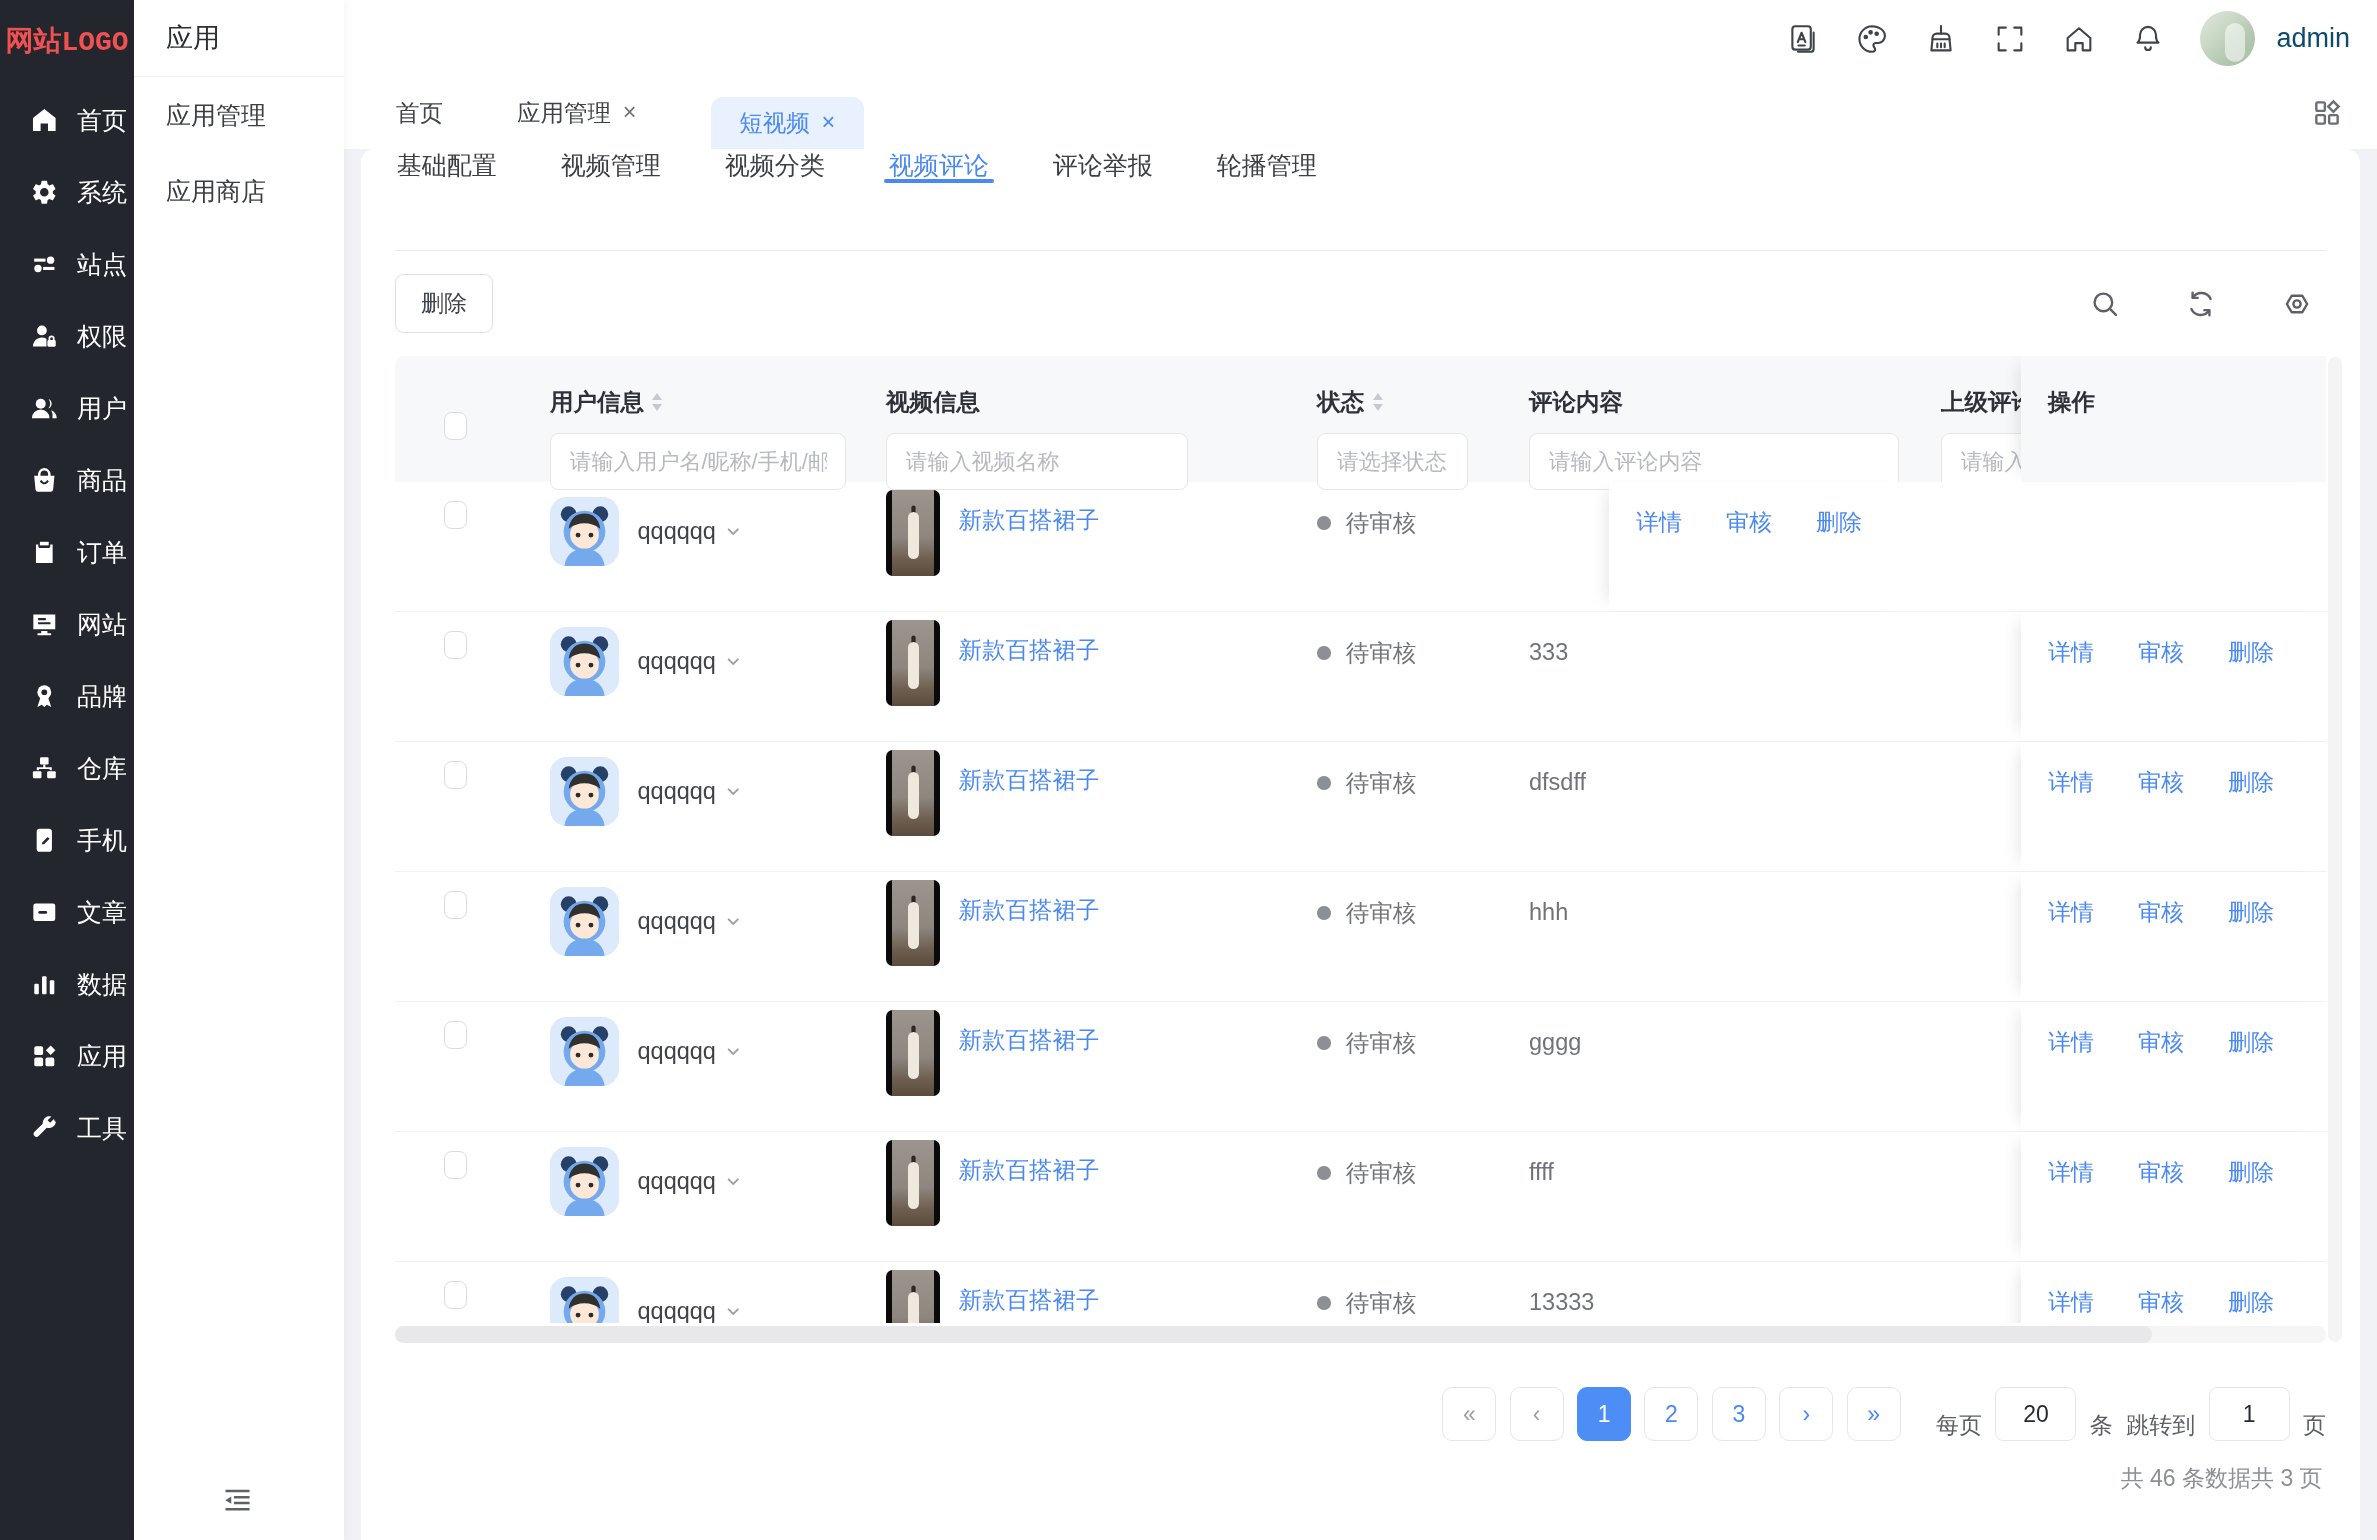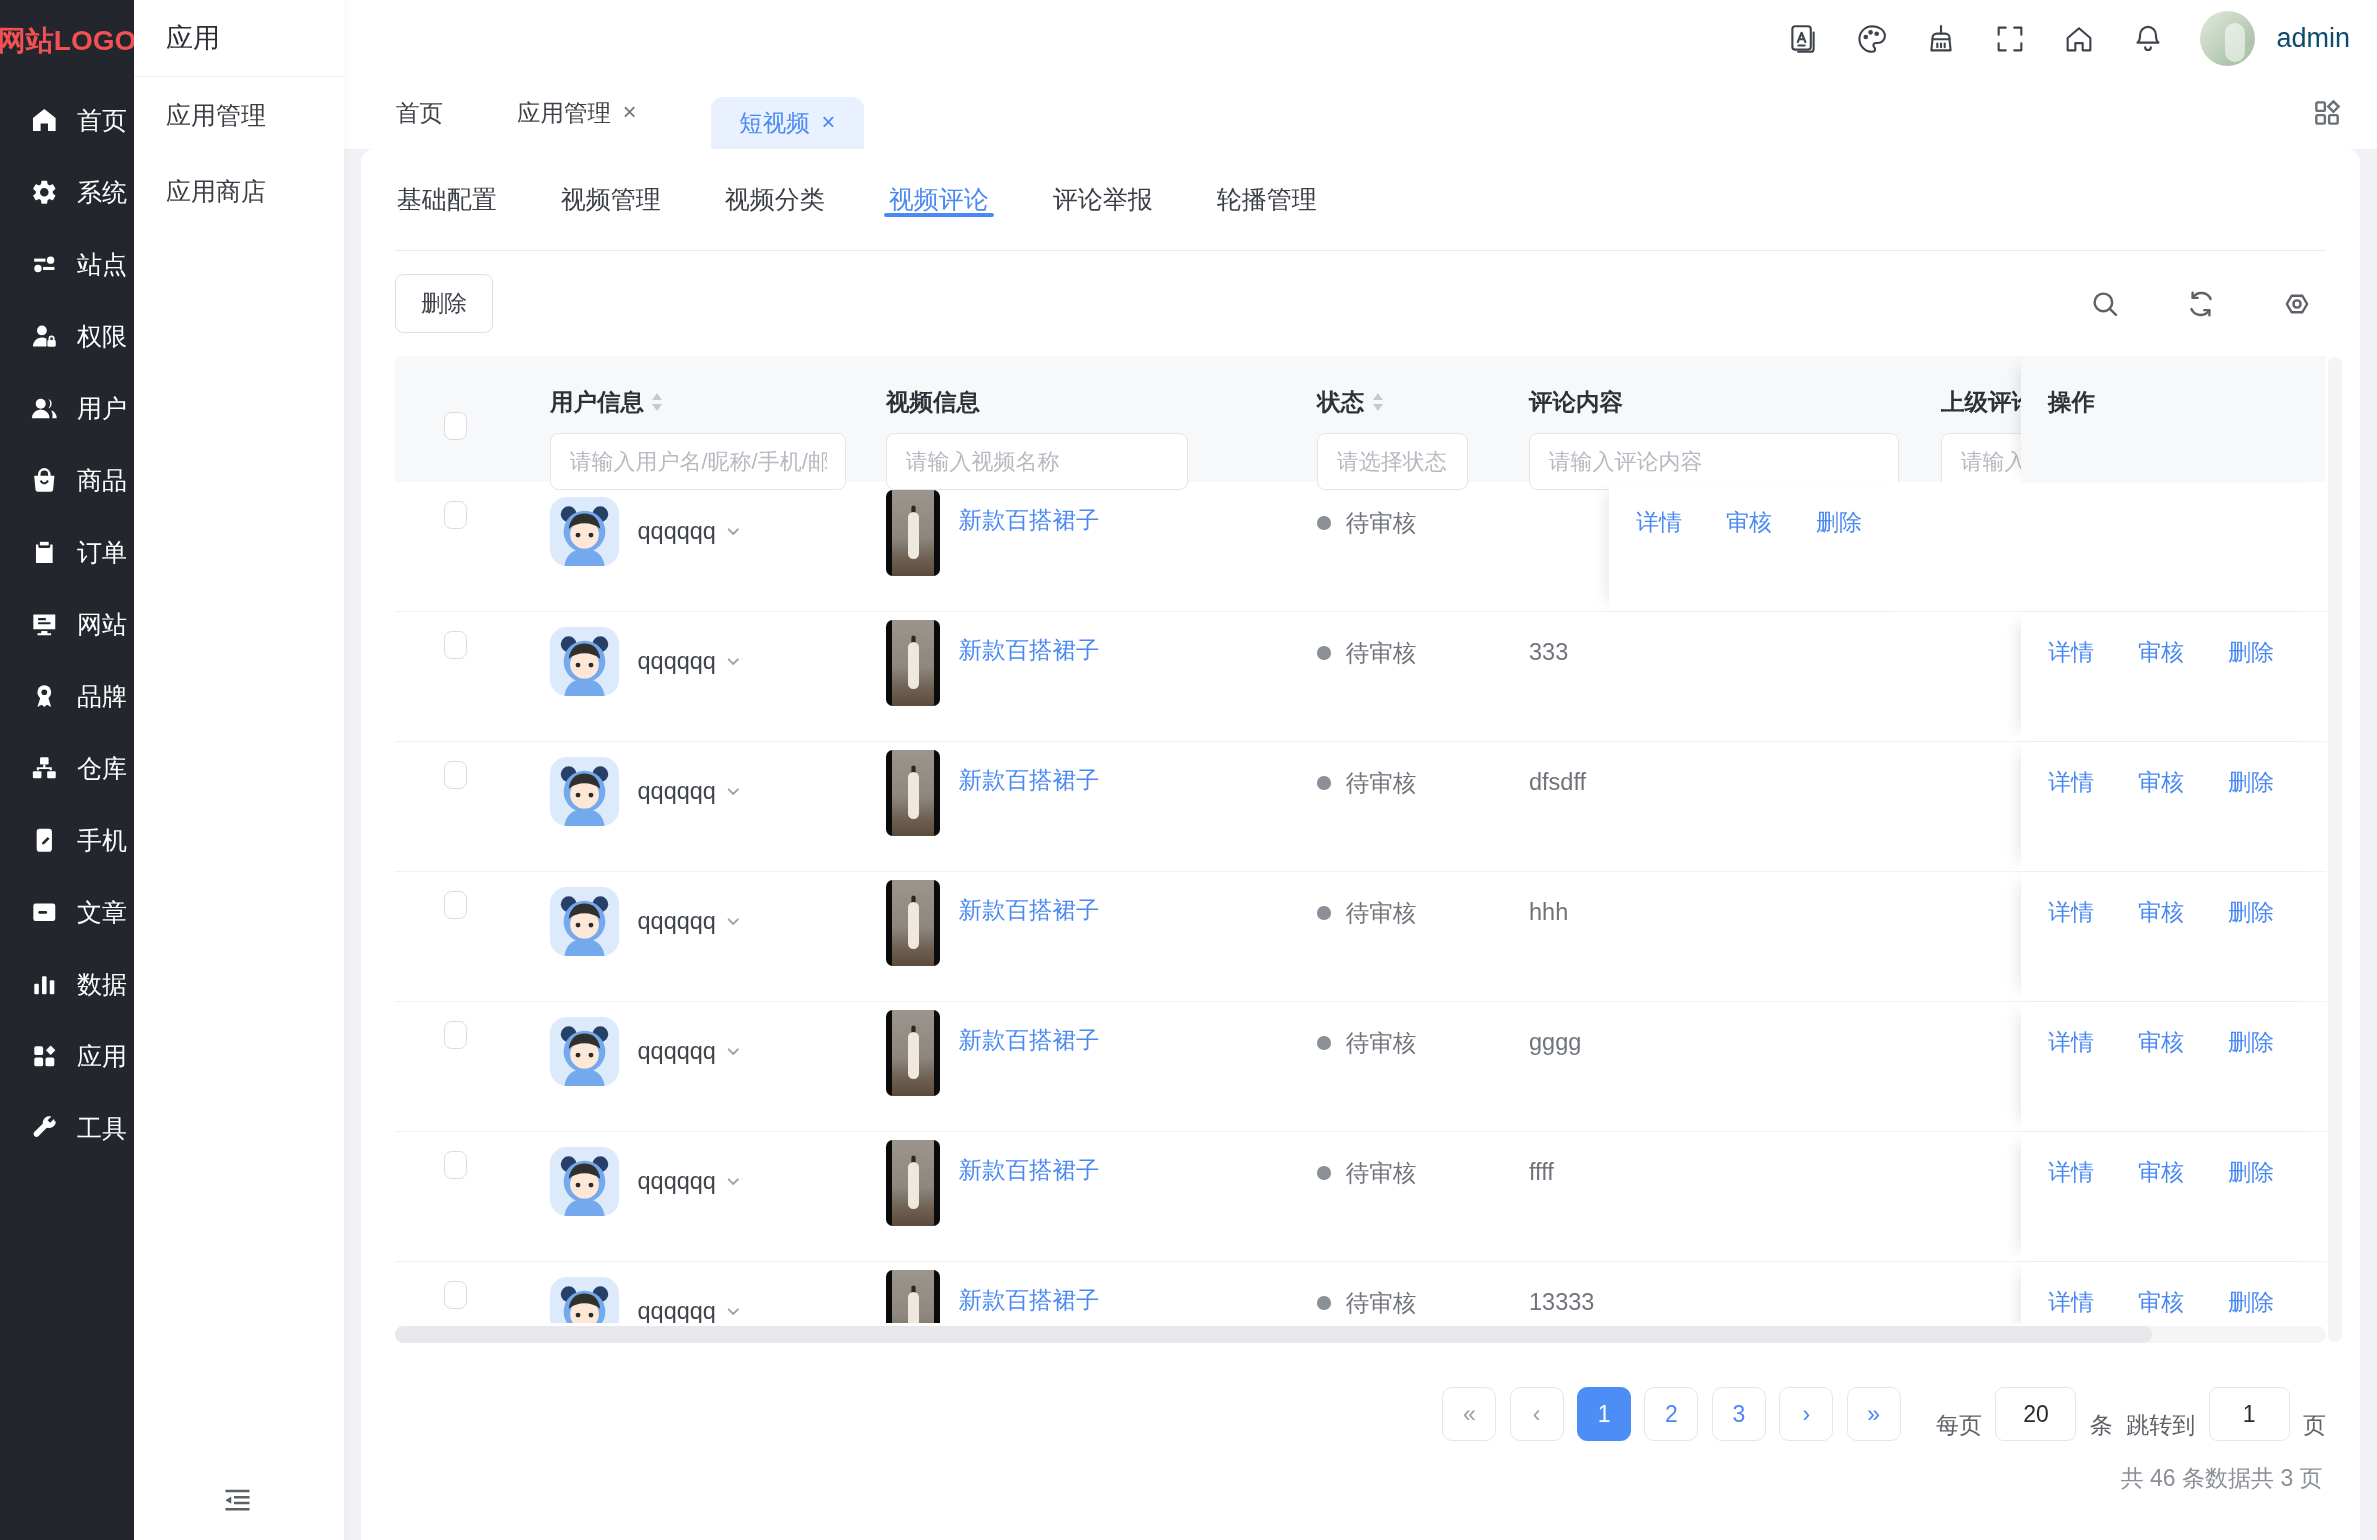--- a/index.html
+++ b/index.html
@@ -2,21 +2,21 @@
 <html style="font-size:13.4px"><head>
 <meta charset="utf-8">
 <style>
   * { margin:0; padding:0; box-sizing:border-box; }
   html,body { width:2377px; height:1541px; }
   body { font-family:"Liberation Sans", sans-serif; background:#eef0f4; overflow:hidden; color:#3a3e44; }
   .app { display:flex; width:2377px; height:1541px; }
 
   
   .sidebar { width:134px; flex-shrink:0; background:#23262d; display:flex; flex-direction:column; }
-  .logo { height:81px; display:flex; align-items:center; justify-content:center; color:#f25152; font-weight:bold; font-size:28px; white-space:nowrap; }
+  .logo { height:81px; display:flex; align-items:center; justify-content:center; color:#f25152; font-weight:bold; font-size:28px; white-space:nowrap;font-family:Liberation Mono, monospace; }
   .nav { display:flex; flex-direction:column; padding-top:3.4px; }
   .nav-item { height:72px; display:flex; align-items:center; padding-left:30px; gap:18.5px; color:#fff; font-size:25px; cursor:pointer; white-space:nowrap; }
   .nav-item svg { width:28.6px; height:28.6px; fill:#fff; flex-shrink:0; }
 
   
   .submenu { width:210px; flex-shrink:0; background:#fff; position:relative; z-index:2; box-shadow:1.7px 0 8.4px rgba(0,0,0,.04); }
   .submenu-title { height:77px; line-height:77px; padding-left:32px; font-size:27px; color:#2b2e33; border-bottom:0.8px solid #f0f1f3; }
   .submenu-item { height:76px; line-height:76px; padding-left:32px; font-size:25px; color:#3a3e44; cursor:pointer; }
   .collapse-btn { position:absolute; bottom:20px; left:50%; transform:translateX(-50%); width:37px; height:37px; cursor:pointer; }
   .collapse-btn svg { width:34px; height:34px; stroke:#5c6166; stroke-width:1.8; fill:#5c6166; }
@@ -36,21 +36,21 @@
   .tag .close { font-size:23.5px; color:#6f737a; line-height:1; cursor:pointer; }
   .tag.active { background:#e8f1fd; color:#4a89f3; height:52px; padding:0 28.6px; border-radius:11.8px 11.8px 0 0; align-self:flex-end; margin-right:50px; }
   .tag.active .close { color:#4a89f3; }
   .tags-grid-icon { position:absolute; right:34px; top:50%; transform:translateY(-50%); width:32px; height:32px; cursor:pointer; }
   .tags-grid-icon svg { width:32px; height:32px; fill:none; stroke:#6a6f75; stroke-width:1.8; }
 
   
   .workspace { flex:1; padding:0 17px; }
   .card { background:#fff; border-radius:13.4px 13.4px 0 0; height:1391px; padding:0 34px; position:relative; }
 
-  .ctabs { height:102px; display:flex; align-items:center; gap:64px; border-bottom:0.8px solid #e9eaed; padding-left:1.7px; }
+  .ctabs { height:102px; display:flex; align-items:flex-start; gap:64px; border-bottom:0.8px solid #e9eaed; padding-left:1.7px; }
   .ctab { display:flex; align-items:center; font-size:25px; color:#3c4046; position:relative; cursor:pointer; white-space:nowrap; }
   .ctab.active { color:#4a89f3; }
   .ctab.active::after { content:""; position:absolute; left:-5px; right:-5px; bottom:-0.8px; height:4.2px; background:#4a89f3; border-radius:2.5px; }
 
   .toolbar { height:105px; display:flex; align-items:center; justify-content:space-between; }
   .btn-delete { height:59px; padding:0 25px; background:#fff; border:0.8px solid #dcdfe3; border-radius:8.4px; font-size:23px; color:#3f434a; font-family:inherit; cursor:pointer; }
   .tool-icons { display:flex; gap:64px; margin-right:13.4px; }
   .tool-icons .icn { width:32px; height:32px; cursor:pointer; }
   .tool-icons svg { width:32px; height:32px; fill:none; stroke:#5c6166; stroke-width:1.8; stroke-linecap:round; stroke-linejoin:round; }
 

